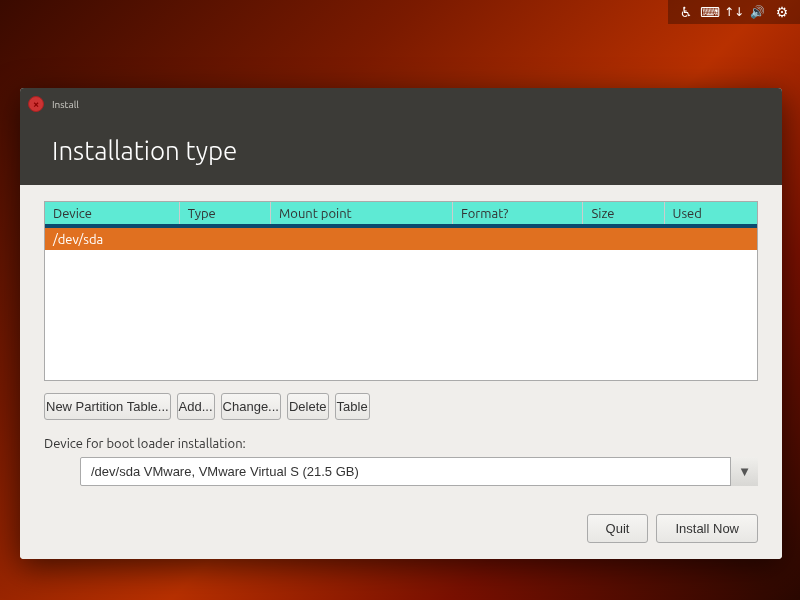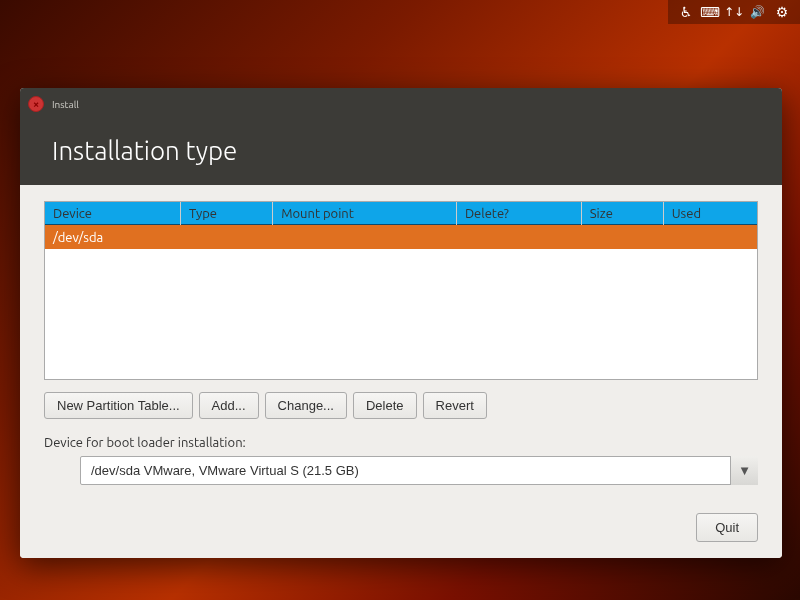--- a/index.html
+++ b/index.html
@@ -101,22 +101,22 @@
       background: white;
       margin-bottom: 12px;
     }
 
     .partition-table {
       width: 100%;
       border-collapse: collapse;
     }
 
     .partition-table thead tr {
-      background: #0ea5e9;
-      border-bottom: 1px solid #0c4a6e;
+      background: #5eead4;
+      border-bottom: 4px solid #0c4a6e;
     }
 
     .partition-table thead th {
       text-align: left;
       padding: 4px 8px;
       font-weight: normal;
       color: #333;
       font-size: 13px;
       border-right: 1px solid #ccc;
     }
@@ -145,21 +145,21 @@
 
     
     .buttons-row {
       display: flex;
       gap: 6px;
       margin-bottom: 16px;
       flex-wrap: wrap;
     }
 
     .btn {
-      padding: 5px 12px;
+      padding: 5px 1px;
       border: 1px solid #aaa;
       background: linear-gradient(to bottom, #f6f5f3, #e8e7e4);
       border-radius: 3px;
       cursor: pointer;
       font-size: 13px;
       color: #333;
     }
 
     
     .bootloader-label {
@@ -252,21 +252,21 @@
 
   <div class="window-content">
 
     <div class="partition-table-wrapper">
       <table class="partition-table">
         <thead>
           <tr>
             <th>Device</th>
             <th>Type</th>
             <th>Mount point</th>
-            <th>Delete?</th>
+            <th>Format?</th>
             <th>Size</th>
             <th>Used</th>
           </tr>
         </thead>
         <tbody class="partition-table-body-area">
           <tr class="selected">
             <td>/dev/sda</td>
             <td></td>
             <td></td>
             <td></td>
@@ -278,30 +278,31 @@
             </tr>
         </tbody>
       </table>
     </div>
 
     <div class="buttons-row">
       <button class="btn">New Partition Table...</button>
       <button class="btn">Add...</button>
       <button class="btn">Change...</button>
       <button class="btn">Delete</button>
-      <button class="btn">Revert</button>
+      <button class="btn">Table</button>
     </div>
 
     <div class="bootloader-label">Device for boot loader installation:</div>
     <div class="bootloader-select-wrapper">
       <select class="bootloader-select">
         <option>/dev/sda    VMware, VMware Virtual S (21.5 GB)</option>
       </select>
       <div class="select-arrow">▼</div>
     </div>
 
   </div>
 
   <div class="action-row">
     <button class="btn-action">Quit</button>
+    <button class="btn-action btn-install">Install Now</button>
   </div>
 
 </div>
 
 </body></html>

